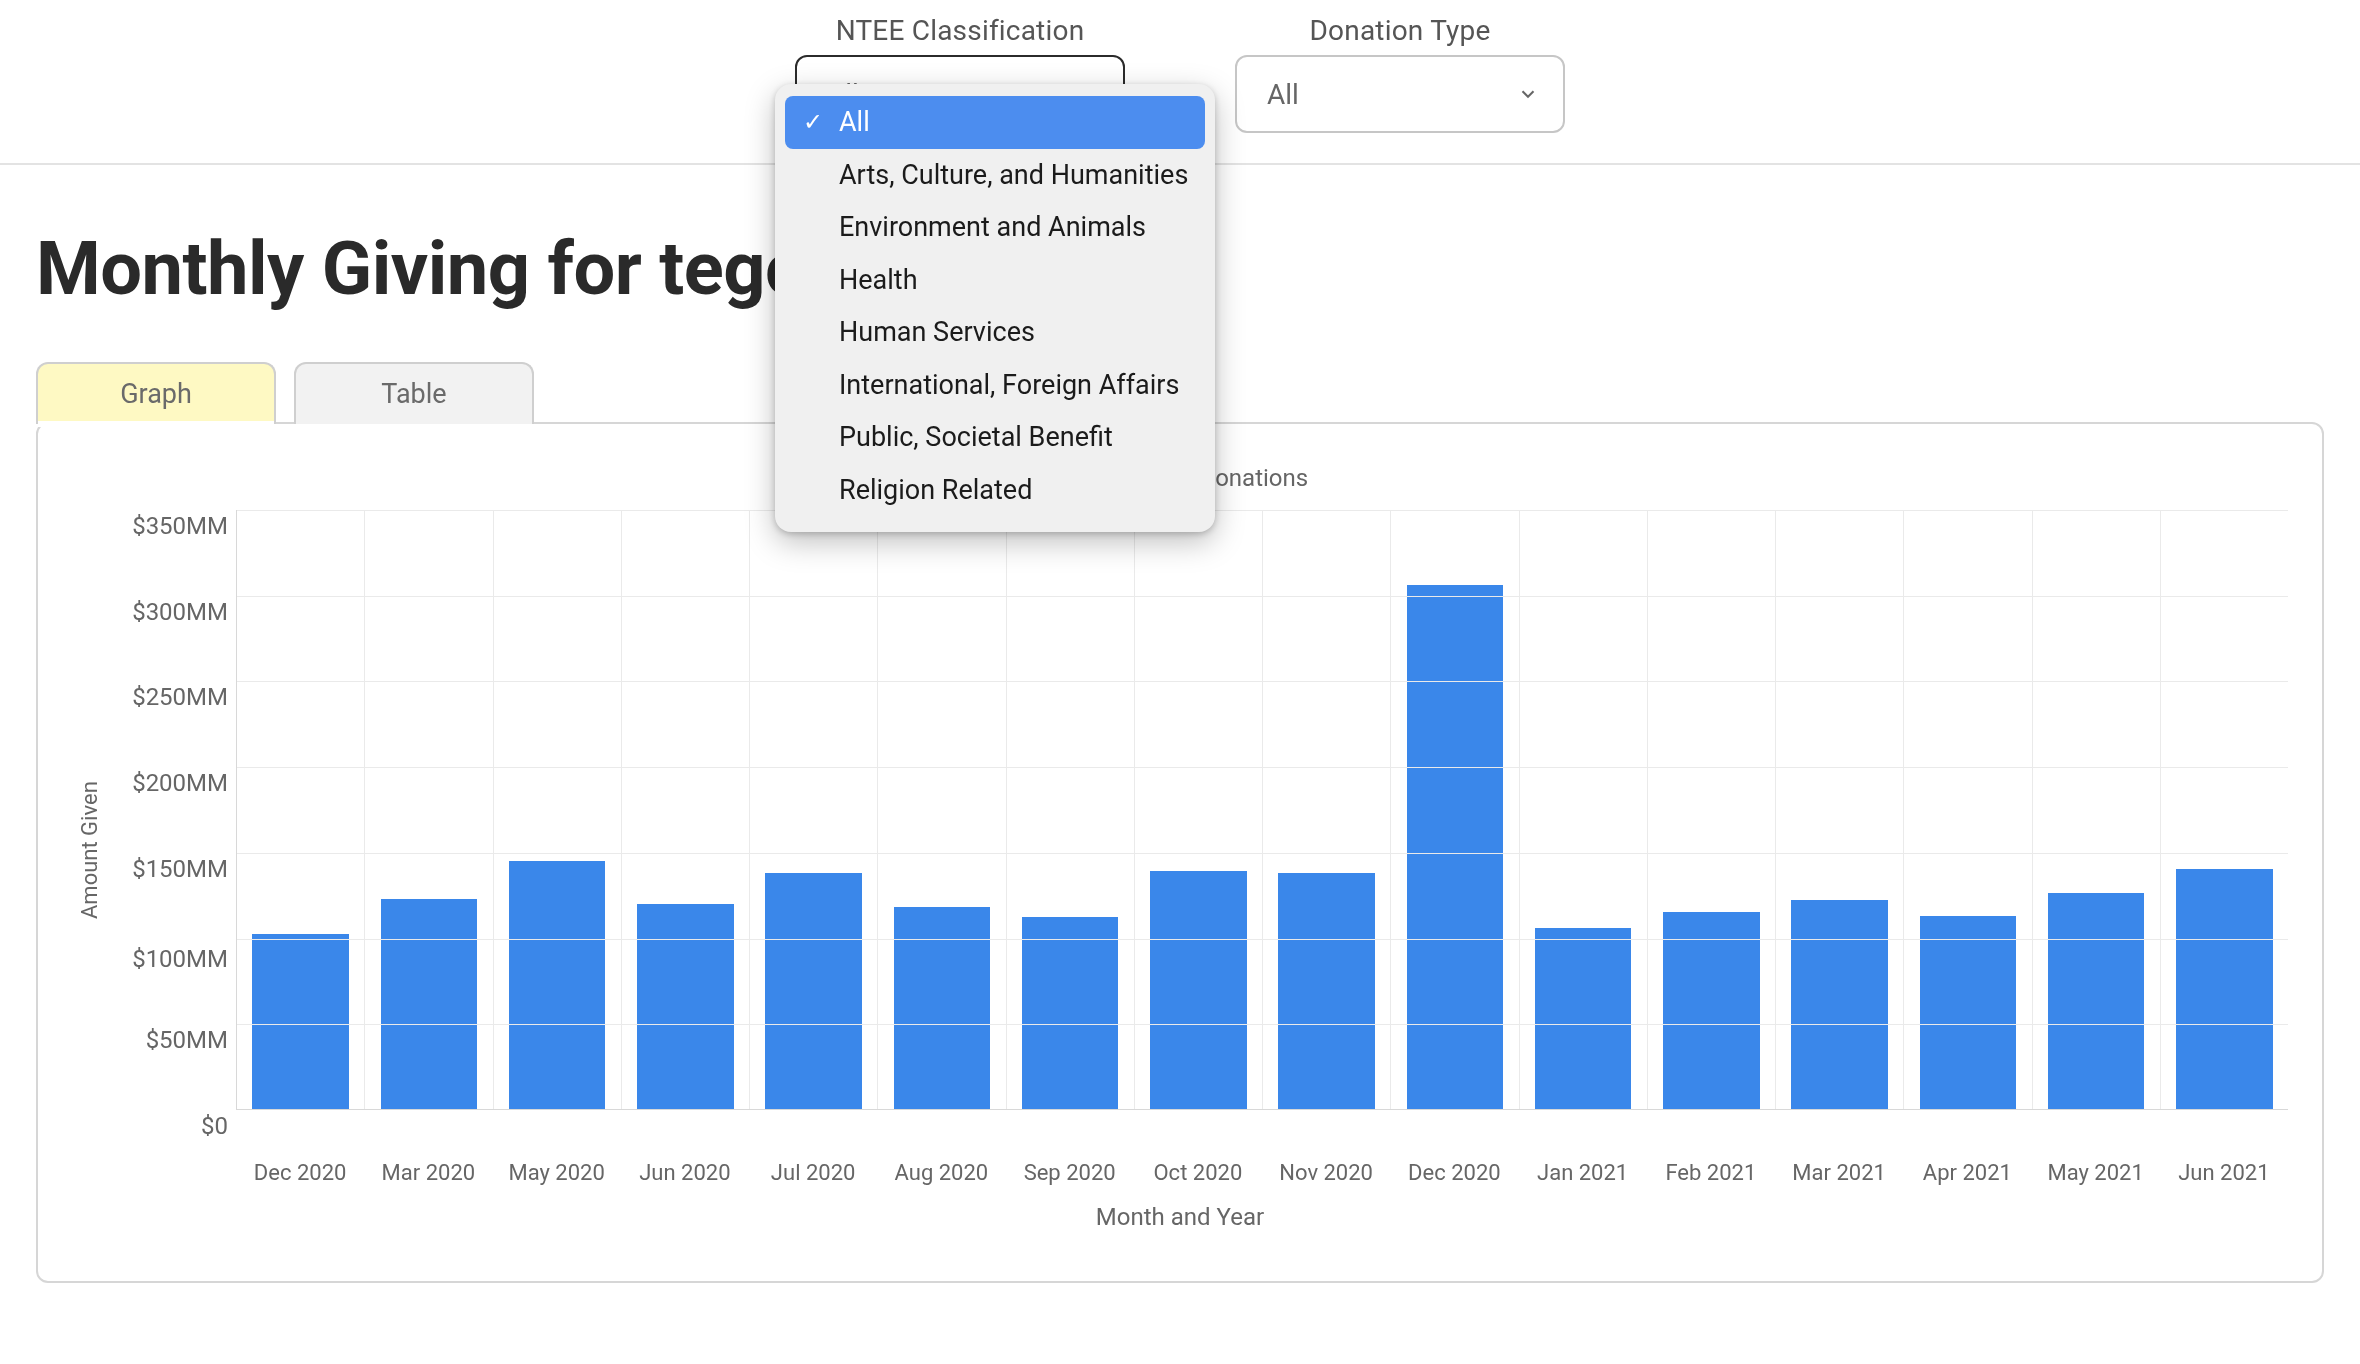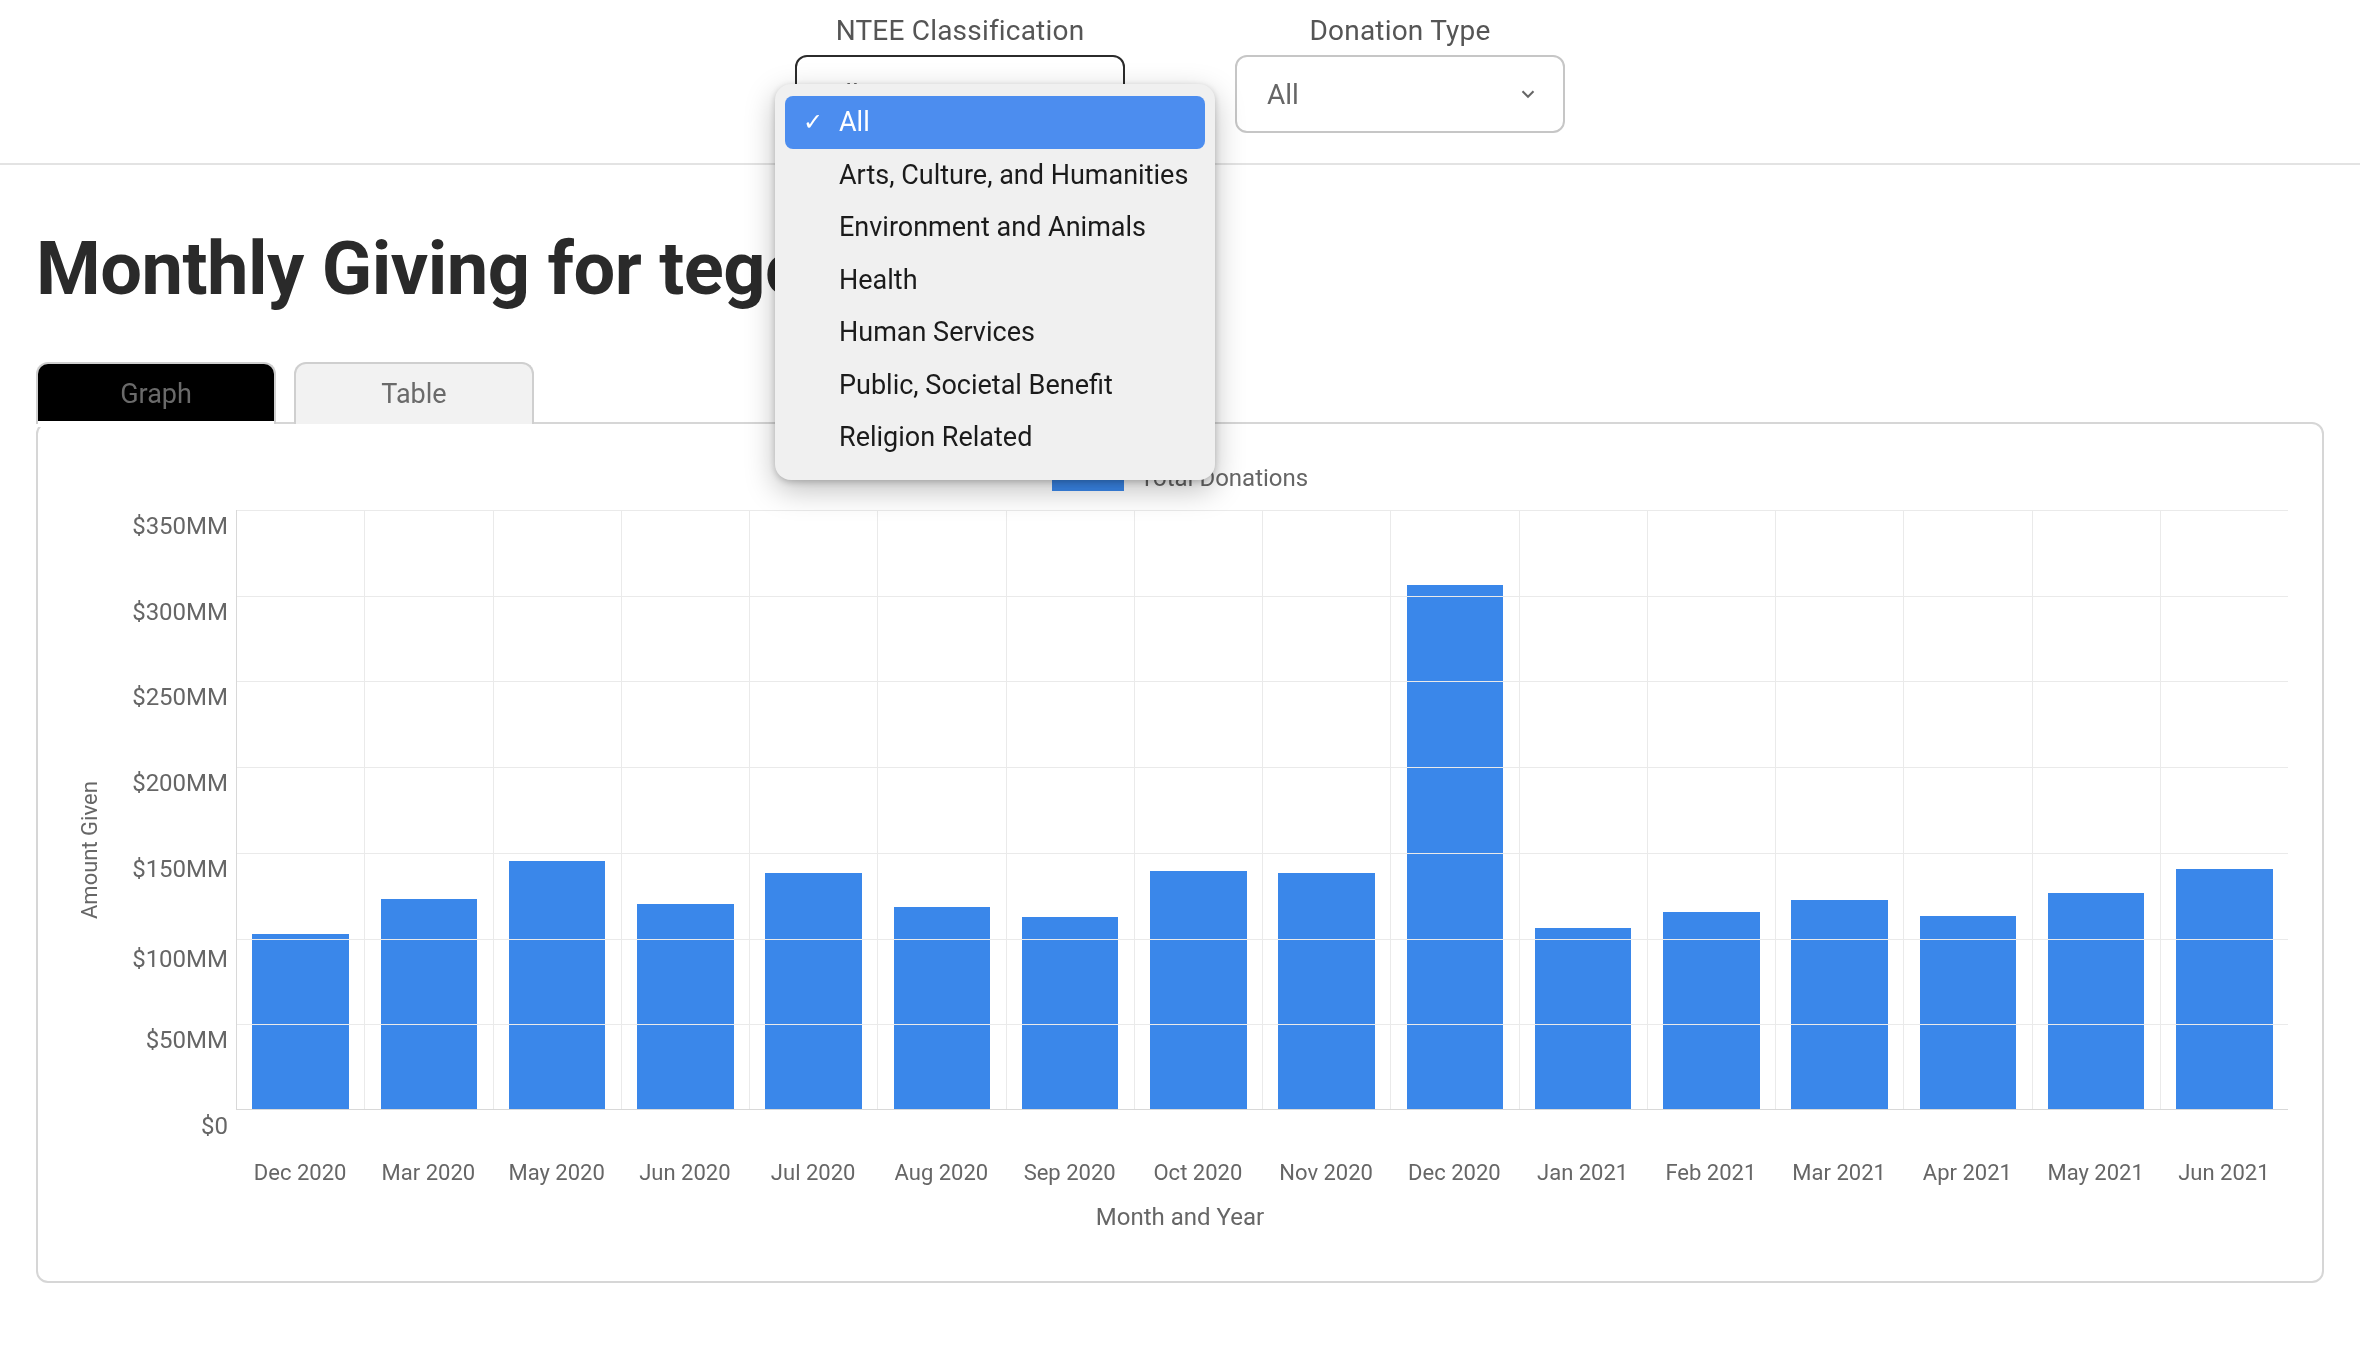--- a/index.html
+++ b/index.html
@@ -129,21 +129,21 @@
     background: #f2f2f2;
     display: flex;
     align-items: center;
     justify-content: center;
     font-size: 27px;
     color: #6a6a6a;
     cursor: pointer;
     position: relative;
   }
   .tab.active {
-    background: #000000;
+    background: #fef9c3;
     color: #6a6a6a;
     z-index: 3;
   }
   .tab.active::after {
     content: "";
     position: absolute;
     left: 0; right: 0; bottom: -3px;
     height: 6px;
     background: #fff;
   }
@@ -272,20 +272,21 @@
             </svg>
         </span>
       </div>
 
       <div class="dropdown-pop" id="ntee-dropdown">
           <div class="dd-option selected"><span class="check">✓</span><span>All</span></div>
           <div class="dd-option"><span>Arts, Culture, and Humanities</span></div>
           <div class="dd-option"><span>Environment and Animals</span></div>
           <div class="dd-option"><span>Health</span></div>
           <div class="dd-option"><span>Human Services</span></div>
+          <div class="dd-option"><span>International, Foreign Affairs</span></div>
           <div class="dd-option"><span>Public, Societal Benefit</span></div>
           <div class="dd-option"><span>Religion Related</span></div>
         </div>
     </div>
 
     <div class="control">
       <div class="control-label">Donation Type</div>
       <div class="select soft">
         <span>All</span>
         <span class="chev">

